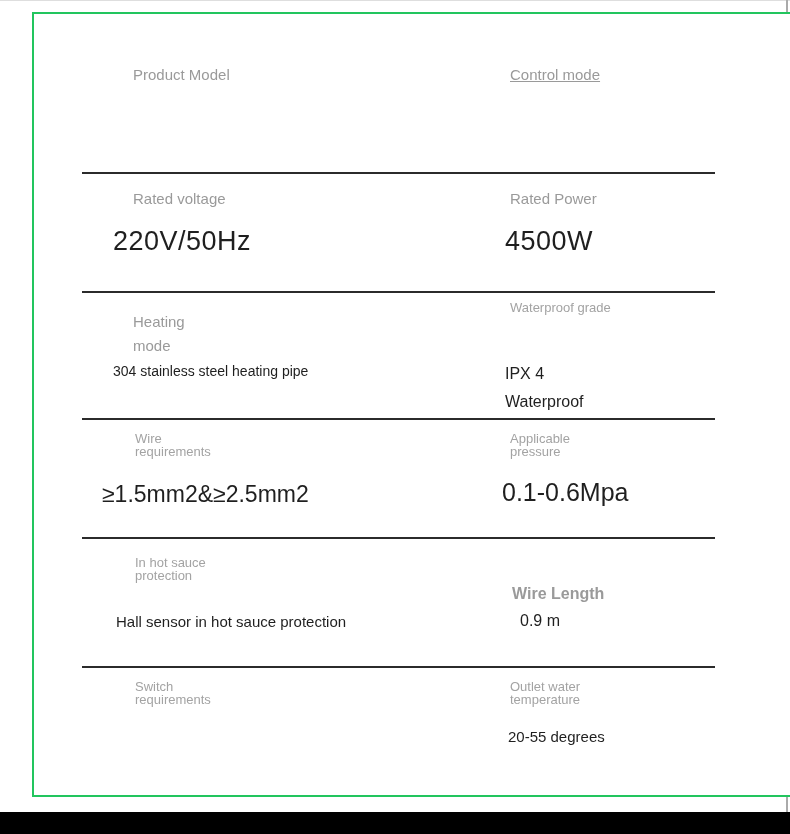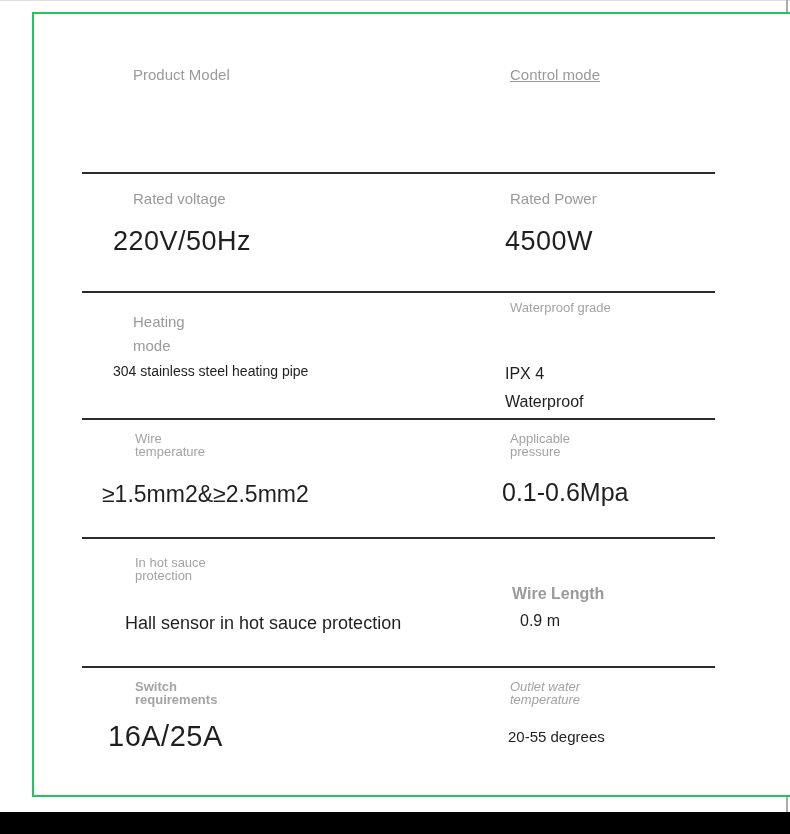--- a/index.html
+++ b/index.html
@@ -43,25 +43,25 @@
   .s3-lv { left:79px;  top:349px; font-size:14px;text-align:right; }
   .s3-rv { left:471px; top:346px; font-size:16px; line-height:28px; width:110px; }
   
   .s4-ll { left:101px; top:418px; width:100px; }
   .s4-rl { left:476px; top:418px; width:95px; }
   .s4-lv { left:68px;  top:467px; font-size:23px; }
   .s4-rv { left:468px; top:464px; font-size:25px; }
   
   .s5-ll { left:101px; top:542px; width:115px; }
   .s5-rl { left:478px; top:571px; font-size:16px;font-weight:bold; }
-  .s5-lv { left:91px;  top:599px; font-size:18px; }
+  .s5-lv { left:82px;  top:599px; font-size:15px; }
   .s5-rv { left:486px; top:598px; font-size:16px; }
   
-  .s6-ll { left:101px; top:666px; width:110px;font-weight:bold; }
-  .s6-rl { left:476px; top:666px; width:110px;font-style:italic; }
+  .s6-ll { left:101px; top:666px; width:110px; }
+  .s6-rl { left:476px; top:666px; width:110px; }
   .s6-lv { left:74px;  top:706px; font-size:29px; letter-spacing:0.5px; }
   .s6-rv { left:474px; top:714px; font-size:15px; }
 </style>
 </head>
 <body>
 
 <div class="top-edge"></div>
 <div class="right-edge"></div>
 
 <div class="card">
@@ -75,32 +75,31 @@
   <div class="t val s2-lv">220V/50Hz</div>
   <div class="t val s2-rv">4500W</div>
   <div class="divider div2"></div>
 
   <div class="t lab wrap s3-ll">Heating mode</div>
   <div class="t lab-sm s3-rl">Waterproof grade</div>
   <div class="t val s3-lv">304 stainless steel heating pipe</div>
   <div class="t val wrap s3-rv">IPX 4 Waterproof</div>
   <div class="divider div3"></div>
 
-  <div class="t lab-sm wrap s4-ll">Wire temperature</div>
+  <div class="t lab-sm wrap s4-ll">Wire requirements</div>
   <div class="t lab-sm wrap s4-rl">Applicable pressure</div>
   <div class="t val s4-lv">≥1.5mm2&amp;≥2.5mm2</div>
   <div class="t val s4-rv">0.1-0.6Mpa</div>
   <div class="divider div4"></div>
 
   <div class="t lab-sm wrap s5-ll">In hot sauce protection</div>
   <div class="t lab s5-rl">Wire Length</div>
   <div class="t val s5-lv">Hall sensor in hot sauce protection</div>
   <div class="t val s5-rv">0.9 m</div>
   <div class="divider div5"></div>
 
   <div class="t lab-sm wrap s6-ll">Switch requirements</div>
   <div class="t lab-sm wrap s6-rl">Outlet water temperature</div>
-  <div class="t val s6-lv">16A/25A</div>
   <div class="t val s6-rv">20-55 degrees</div>
 
 </div>
 
 <div class="bottom-bar"></div>
 
 </body></html>

